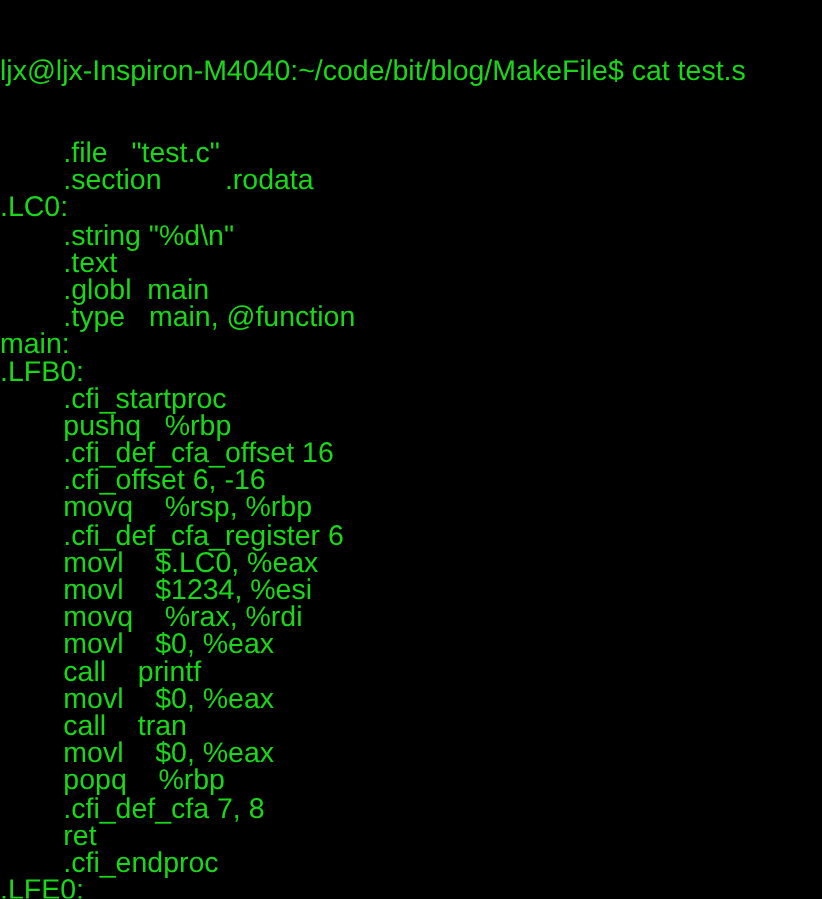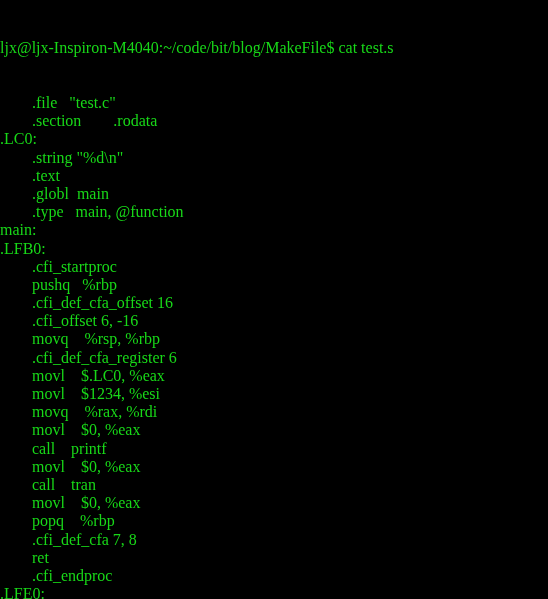--- a/index.html
+++ b/index.html
@@ -12,22 +12,22 @@
     width: 548px;
     height: 599px;
     overflow: hidden;
   }
   #terminal {
     position: relative;
     width: 548px;
     height: 599px;
     background: #000000;
     color: #18d818;
-    font-family: Liberation Serif, serif;
-    font-size: 16px;
+    font-family: Liberation Sans, sans-serif;
+    font-size: 19px;
     line-height: 18.2px;
     padding: 3px 0 0 0;
     box-sizing: border-box;
     white-space: pre;
     letter-spacing: 0px;
     -webkit-font-smoothing: none;
     font-smooth: never;
   }
   .line {
     display: block;

